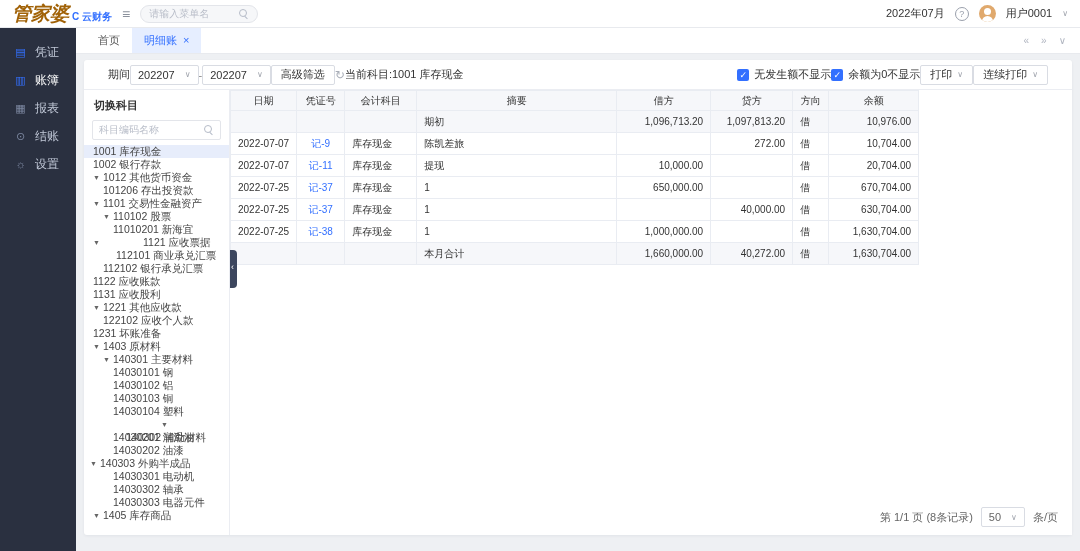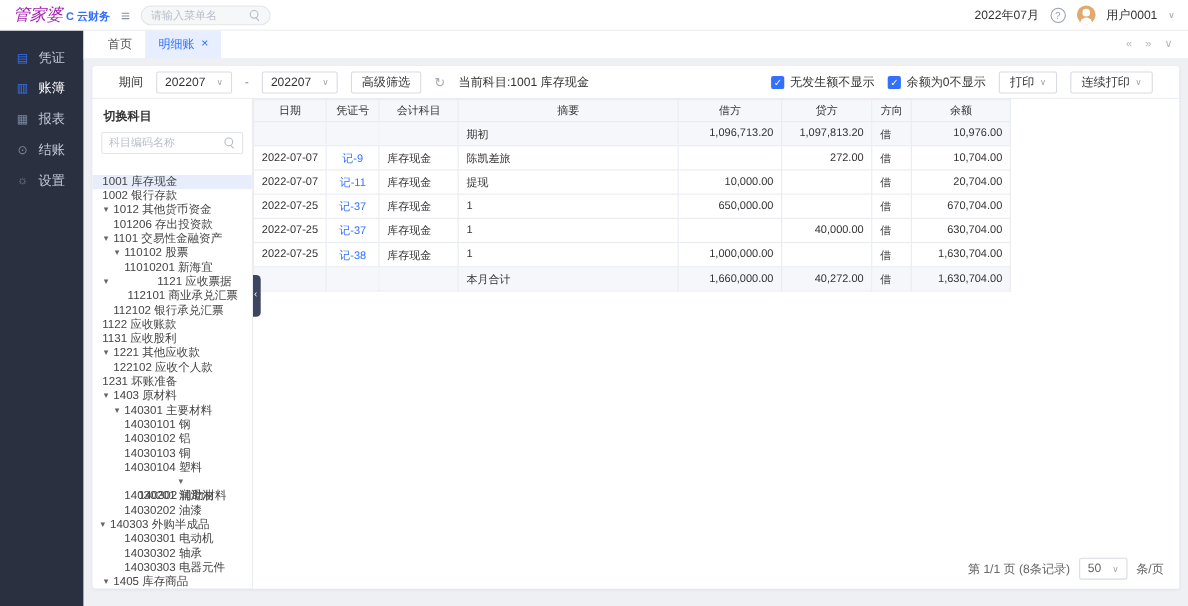--- a/index.html
+++ b/index.html
@@ -2,21 +2,21 @@
 <html><head>
 <meta charset="utf-8">
 <style>
   * { margin:0; padding:0; box-sizing:border-box; }
   html,body { width:1080px; height:551px; overflow:hidden; }
   body { font-family:"Liberation Sans","DejaVu Sans",sans-serif; font-size:12px; color:#333; background:#eef0f3; }
 
   
   .topbar { height:28px; background:#fff; border-bottom:1px solid #e8eaee; display:flex; align-items:center; padding:0 12px; gap:10px; }
   .logo { display:flex; align-items:baseline; gap:3px; white-space:nowrap; }
-  .logo-main { color:#a21caf; font-weight:normal; font-size:15px; font-style:italic; }
+  .logo-main { color:#a16207; font-weight:bold; font-size:19px; font-style:italic; }
   .logo-badge { color:#3370ff; font-weight:bold; font-size:10px; }
   .hamburger { color:#8b919c; font-size:14px; cursor:pointer; }
   .top-search { width:118px; height:18px; border:1px solid #e3e5ea; background:#f6f7f9; border-radius:10px; display:flex; align-items:center; justify-content:space-between; padding:0 8px; cursor:text; }
   .ph { color:#b9bec9; font-size:10px; white-space:nowrap; overflow:hidden; }
   .mag { width:10px; height:10px; position:relative; display:inline-block; flex:none; }
   .mag::before { content:''; position:absolute; width:6px; height:6px; border:1px solid #b6bcc8; border-radius:50%; left:0; top:0; }
   .mag::after { content:''; position:absolute; width:4px; height:1px; background:#b6bcc8; transform:rotate(45deg); left:5px; top:8px; }
   .flex-sp { flex:1; }
   .period-txt { font-size:11px; color:#333; cursor:pointer; }
   .help { width:14px; height:14px; border:1px solid #9aa0ac; border-radius:50%; color:#9aa0ac; font-size:9px; line-height:12px; text-align:center; cursor:pointer; }
@@ -42,35 +42,35 @@
   .tab { display:flex; align-items:center; gap:6px; padding:0 12px; font-size:11px; color:#555; cursor:pointer; white-space:nowrap; }
   .tab.active { background:#e6eeff; color:#3370ff; }
   .tab-close { font-size:11px; line-height:1; }
   .tab-controls { margin-left:auto; display:flex; align-items:center; gap:12px; padding-right:14px; color:#b0b5c0; font-size:10px; }
   .tab-controls span { cursor:pointer; }
 
   
   .card { margin:6px 8px 16px 8px; background:#fff; border-radius:3px; flex:1; display:flex; flex-direction:column; min-height:0; box-shadow:0 1px 3px rgba(20,30,60,.06); }
 
   
-  .filterbar { height:30px; flex:none; display:flex; align-items:center; gap:12px; padding:0 24px; border-bottom:1px solid #ebedf2; font-size:11px; }
+  .filterbar { height:30px; flex:none; display:flex; align-items:center; gap:0; padding:0 24px; border-bottom:1px solid #ebedf2; font-size:11px; }
   .select-box { height:20px; border:1px solid #d9dce3; border-radius:2px; background:#fff; display:flex; align-items:center; gap:10px; padding:0 7px; cursor:pointer; white-space:nowrap;justify-content:center; }
   .btn { height:20px; border:1px solid #d9dce3; border-radius:2px; background:#fff; display:flex; align-items:center; gap:5px; padding:0 9px; font-size:11px; color:#333; cursor:pointer; white-space:nowrap; font-family:inherit; }
   .dash { color:#888; }
   .refresh { color:#a9aeb8; font-size:12px; cursor:pointer; }
   .cur-subject { color:#333; }
   .cb-group { display:flex; align-items:center; gap:5px; cursor:pointer; white-space:nowrap; }
   .cb { width:12px; height:12px; background:#3370ff; border-radius:2px; color:#fff; font-size:9px; line-height:12px; text-align:center; flex:none; }
   .cb-label { color:#333; }
 
   
   .body-row { flex:1; display:flex; min-height:0; position:relative; }
   .tree-panel { width:146px; flex:none; border-right:1px solid #ebedf2; display:flex; flex-direction:column; padding-top:8px; min-height:0; }
   .tree-title { font-size:11px; font-weight:bold; color:#333; padding:0 10px 7px; }
-  .tree-search { margin:0 8px 19px; height:20px; border:1px solid #e3e5ea; border-radius:2px; display:flex; align-items:center; justify-content:space-between; padding:0 6px; cursor:text; }
+  .tree-search { margin:0 8px 5px; height:20px; border:1px solid #e3e5ea; border-radius:2px; display:flex; align-items:center; justify-content:space-between; padding:0 6px; cursor:text; }
   .tree-list { flex:1; overflow:hidden; }
   .tree-item { height:13px; line-height:13px; font-size:10.5px; color:#444; display:flex; align-items:center; white-space:nowrap; cursor:pointer; }
   .tree-item.selected { background:#e7edfb; }
   .tree-arrow { width:10px; font-size:7px; color:#666; text-align:left; flex:none; }
 
   .collapse-handle { position:absolute; left:146px; top:160px; width:7px; height:38px; background:#3c465e; border-radius:0 4px 4px 0; cursor:pointer; z-index:2; }
   .collapse-handle::before { content:'‹'; color:#fff; font-size:9px; position:absolute; left:1px; top:12px; }
 
   
   .table-area { flex:1; min-width:0; position:relative; background:#fff; }

